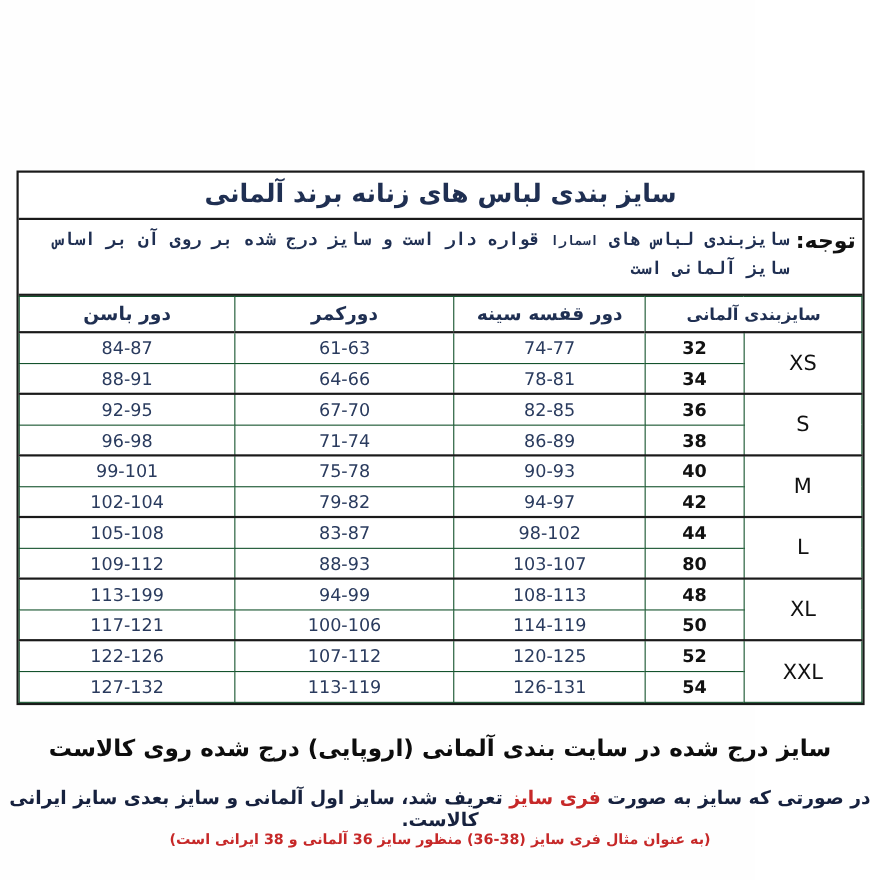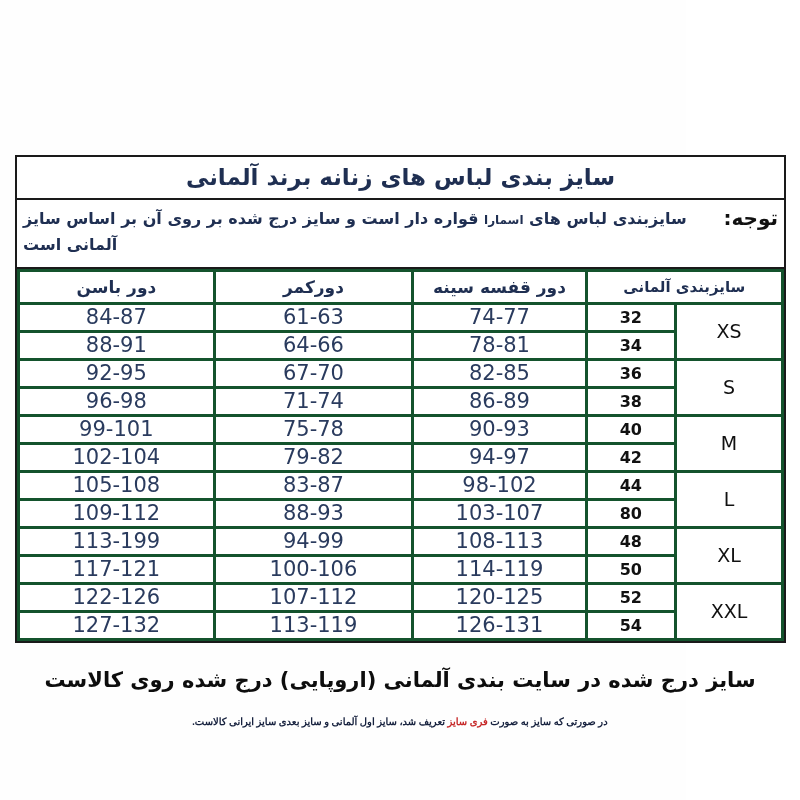--- a/index.html
+++ b/index.html
@@ -24,54 +24,54 @@
   .note-row {
     direction:rtl; display:flex; align-items:center;
     border-bottom:2px solid #1a1a1a; padding:6px 6px 8px;
     min-height:60px;
   }
   .note-label {
     font-size:20px; font-weight:bold; color:#111111;
     padding-left:6px; white-space:nowrap; align-self:flex-start;
   }
   .note-text {
-    flex:1; text-align:left; font-size:16px; font-weight:bold;
-    color:#1f2f52; line-height:1.65;
+    flex:1; text-align:right; font-size:16px; font-weight:bold;
+    color:#1f2f52; line-height:1.65;font-family:Liberation Mono, monospace;
   }
   .brand-word { font-size:12px; font-weight:bold; }
 
   
   table.size-table { width:100%; border-collapse:collapse; direction:rtl; table-layout:fixed; }
   table.size-table col.c-letter { width:14%; }
   table.size-table col.c-size   { width:11.7%; }
   table.size-table col.c-chest  { width:22.7%; }
   table.size-table col.c-waist  { width:26%; }
   table.size-table col.c-hip    { width:25.6%; }
 
   table.size-table th, table.size-table td {
-    border:3px solid #14532d; text-align:center; vertical-align:middle;
+    border:1px solid #14532d; text-align:center; vertical-align:middle;
   }
   table.size-table thead th {
     height:33px; font-size:17px; font-weight:bold; color:#1f2f52;
     border-bottom:2px solid #1a1a1a;
   }
   table.size-table thead th.th-german { font-size:15px; }
   table.size-table tbody { border-top:2px solid #1a1a1a; }
   table.size-table td { height:28px; }
-  td.cell-range { direction:ltr; font-size:21px; color:#2a3b5e; }
+  td.cell-range { direction:ltr; font-size:16px; color:#2a3b5e; }
   td.cell-size  { font-size:16px; font-weight:bold; color:#111111; }
   td.cell-letter{ font-size:19px; font-weight:normal; color:#111111; }
 
   
   .footer { position:absolute; left:0; top:668px; width:800px; text-align:center; direction:rtl; }
   .footer-line1 {
     font-size:21px; font-weight:bold; color:#0d0d0d; margin-bottom:24px;
   }
   .footer-line2 {
-    font-size:10px; font-weight:bold; color:#16213e; font-family:Liberation Serif, serif;
+    font-size:17px; font-weight:bold; color:#16213e; 
   }
   .footer-line2 .hl { color:#c62828; }
   .footer-line3 {
     font-size:13px; font-weight:bold; color:#c62828;
   }
 </style>
 </head>
 <body>
 
 <div class="page">
@@ -198,15 +198,16 @@
           <td class="cell-range">113-119</td>
           <td class="cell-range">127-132</td>
         </tr>
       </tbody>
     </table>
   </div>
 
   <div class="footer">
     <div class="footer-line1">سایز درج شده در سایت بندی آلمانی (اروپایی) درج شده روی کالاست</div>
     <div class="footer-line2"><span>در صورتی که سایز به صورت </span><span class="hl">فری سایز</span><span> تعریف شد، سایز اول آلمانی و سایز بعدی سایز ایرانی کالاست.</span></div>
+    <div class="footer-line3">(به عنوان مثال فری سایز (38-36) منظور سایز 36 آلمانی و 38 ایرانی است)</div>
   </div>
 
 </div>
 
 </body></html>

